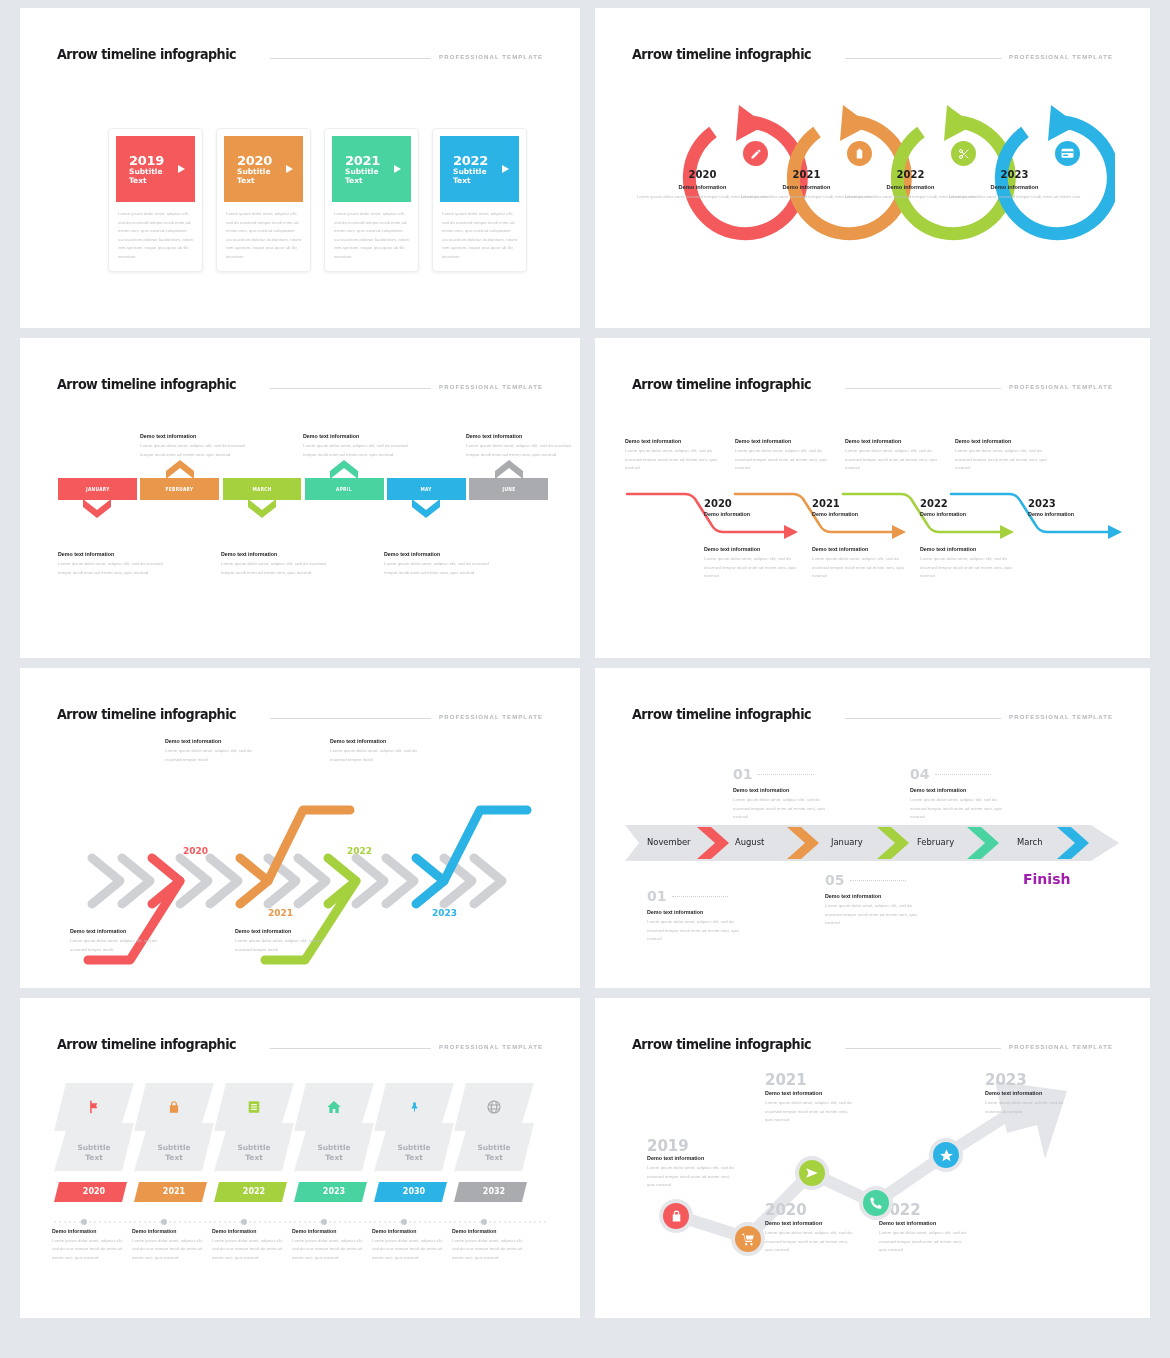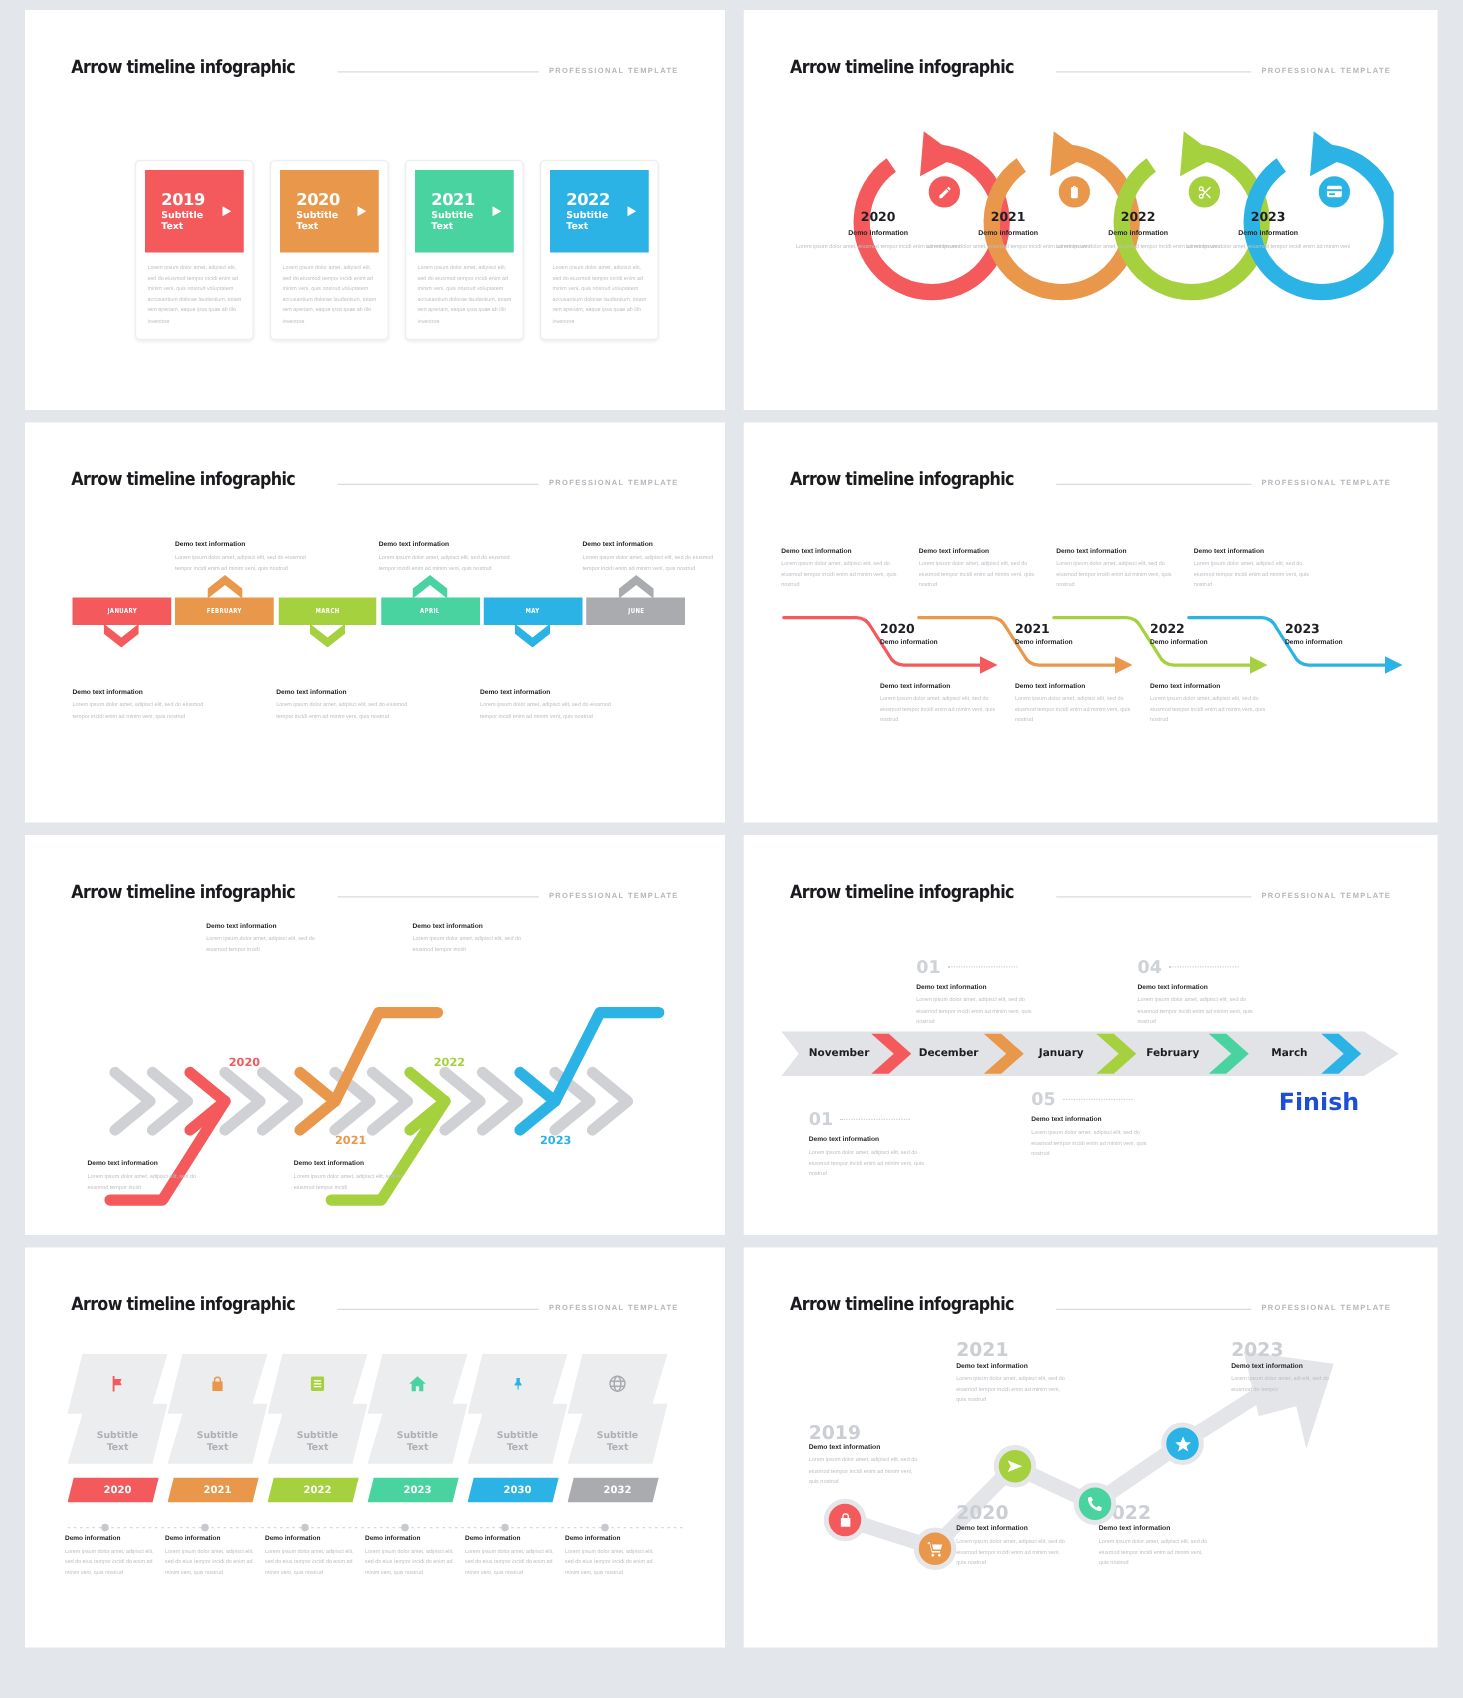--- a/index.html
+++ b/index.html
@@ -81,22 +81,22 @@
   .s5-note .p { font-size: 4.4px; line-height: 1.95; color: #bcbfc4; margin-top: 3px; }
   .s5-yr { position: absolute; font-family:"DejaVu Sans",sans-serif; font-weight:bold; font-size:9px; }
 
   
   .s6-wrap { position: absolute; left: 30px; top: 75px; width: 495px; height: 200px; }
   .s6-note { position: absolute; width: 100px; }
   .s6-num { font-family:"DejaVu Sans",sans-serif; font-weight:bold; font-size:14px; color:#cfd2d6; line-height:1; }
   .s6-dots { display:inline-block; width:56px; border-top:1px dotted #cfd2d6; vertical-align:4px; margin-left:6px;}
   .s6-note .t { font-size: 5.3px; font-weight: bold; color: #1f2024; margin-top:4px; }
   .s6-note .p { font-size: 4.4px; line-height: 1.95; color: #bcbfc4; margin-top: 3px; }
-  .s6-mon { font-family:"DejaVu Sans",sans-serif; font-weight:bold; font-size:8.4px; color:#1c1d21; }
-  .s6-fin { position:absolute; font-family:"DejaVu Sans",sans-serif; font-weight:bold; font-size:19px; color:#1d4ed8;}
+  .s6-mon { font-family:"DejaVu Sans",sans-serif; font-weight:normal; font-size:8.4px; color:#1c1d21; }
+  .s6-fin { position:absolute; font-family:"DejaVu Sans",sans-serif; font-weight:bold; font-size:14px; color:#a21caf;}
 
   
   .s7-wrap { position: absolute; left: 34px; top: 85px; width: 500px; }
   .s7-card { position: absolute; width: 80px; }
   .s7-shape { position: relative; width: 80px; height: 100px; }
   .s7-sub { position: absolute; left: 0; right: 0; top: 60px; text-align: center;
             font-family:"DejaVu Sans",sans-serif; font-weight:bold; font-size: 7.4px; color: #adb0b5; line-height: 1.32; }
   .s7-yr { position: absolute; left: 0; right: 0; top: 0; text-align: center;
            font-family:"DejaVu Sans",sans-serif; font-weight:bold; color: #fff; font-size: 8px; }
   .s7-note { position: absolute; width: 72px; }
@@ -464,21 +464,21 @@
 
       <svg width="495" height="36" viewBox="0 0 495 36" style="position:absolute;left:0;top:82px">
         <polygon points="0,0 466,0 494,18 466,36 0,36 14,18" fill="#e1e3e6"></polygon>
         <polygon points="72,2 90,18 72,34 86,34 104,18 86,2" fill="#f4595c"></polygon>
         <polygon points="162,2 180,18 162,34 176,34 194,18 176,2" fill="#e9974a"></polygon>
         <polygon points="252,2 270,18 252,34 266,34 284,18 266,2" fill="#a5d13f"></polygon>
         <polygon points="342,2 360,18 342,34 356,34 374,18 356,2" fill="#49d3a0"></polygon>
         <polygon points="432,2 450,18 432,34 446,34 464,18 446,2" fill="#2cb3e6"></polygon>
       </svg>
       <div class="s6-mon" style="position:absolute;left:22px;top:94px">November</div>
-      <div class="s6-mon" style="position:absolute;left:110px;top:94px">December</div>
+      <div class="s6-mon" style="position:absolute;left:110px;top:94px">August</div>
       <div class="s6-mon" style="position:absolute;left:206px;top:94px">January</div>
       <div class="s6-mon" style="position:absolute;left:292px;top:94px">February</div>
       <div class="s6-mon" style="position:absolute;left:392px;top:94px">March</div>
 
       <div class="s6-note" style="left:22px;top:144px">
         <div>
           <span class="s6-num">01</span><span class="s6-dots"></span>
         </div>
         <div class="t">Demo text information</div>
         <div class="p">Lorem ipsum dolor amet, adipisci elit, sed do eiusmod tempor incidi enim ad minim veni, quis nostrud</div>

